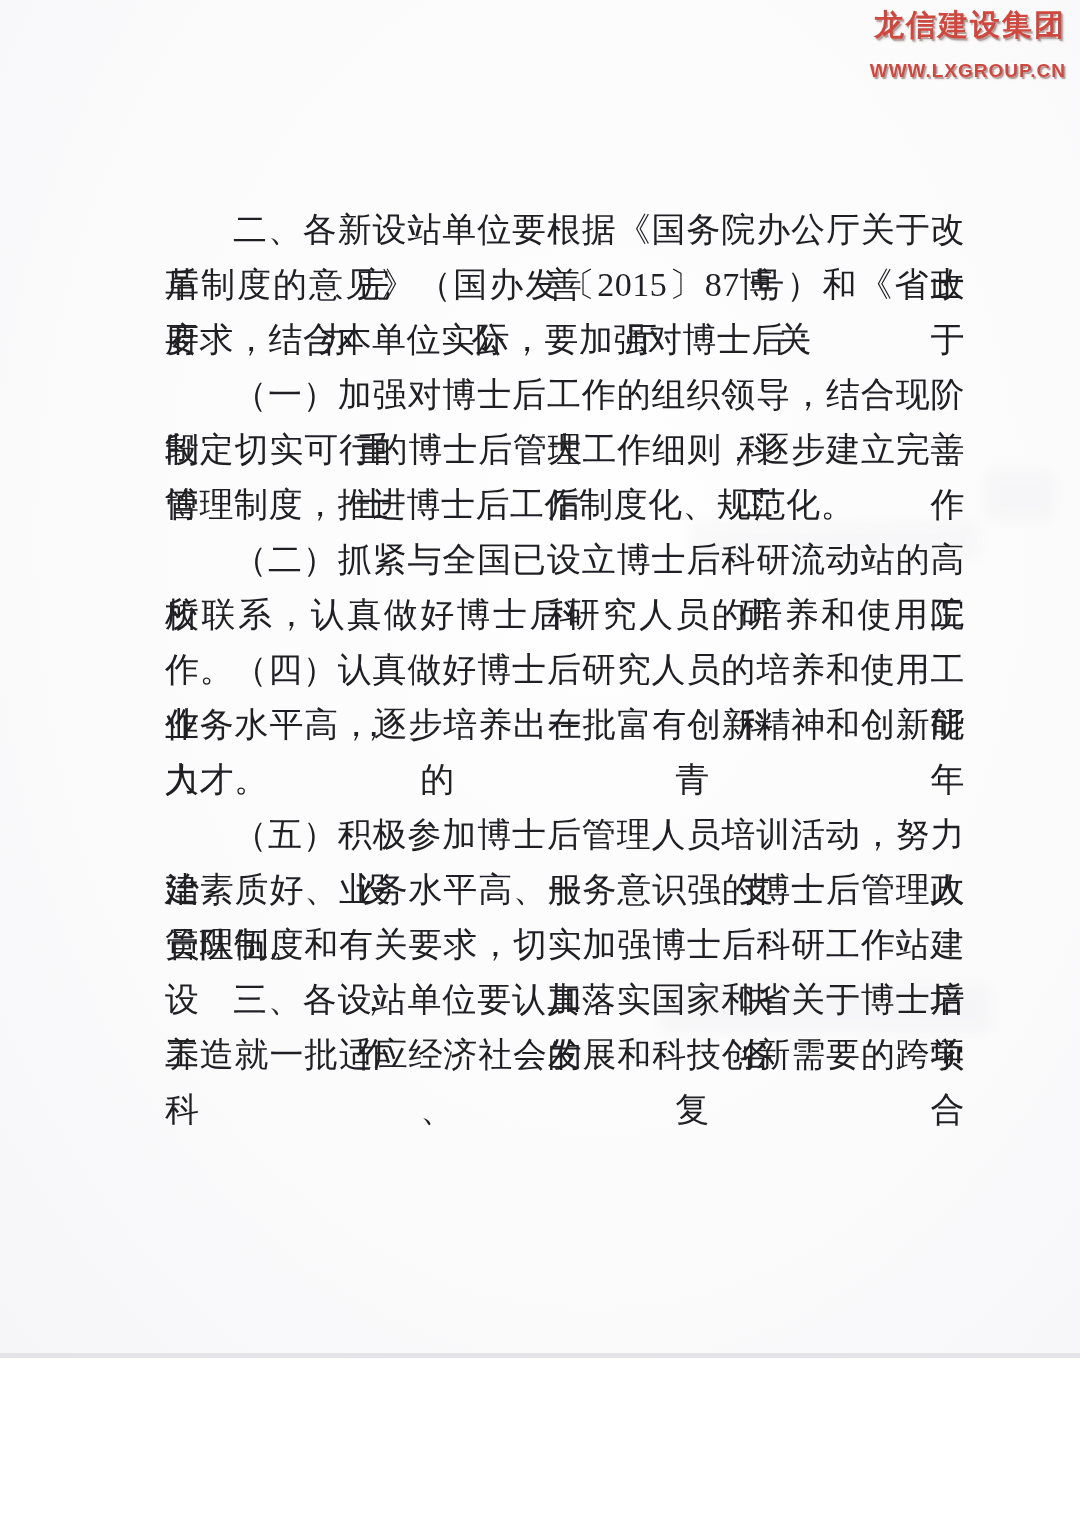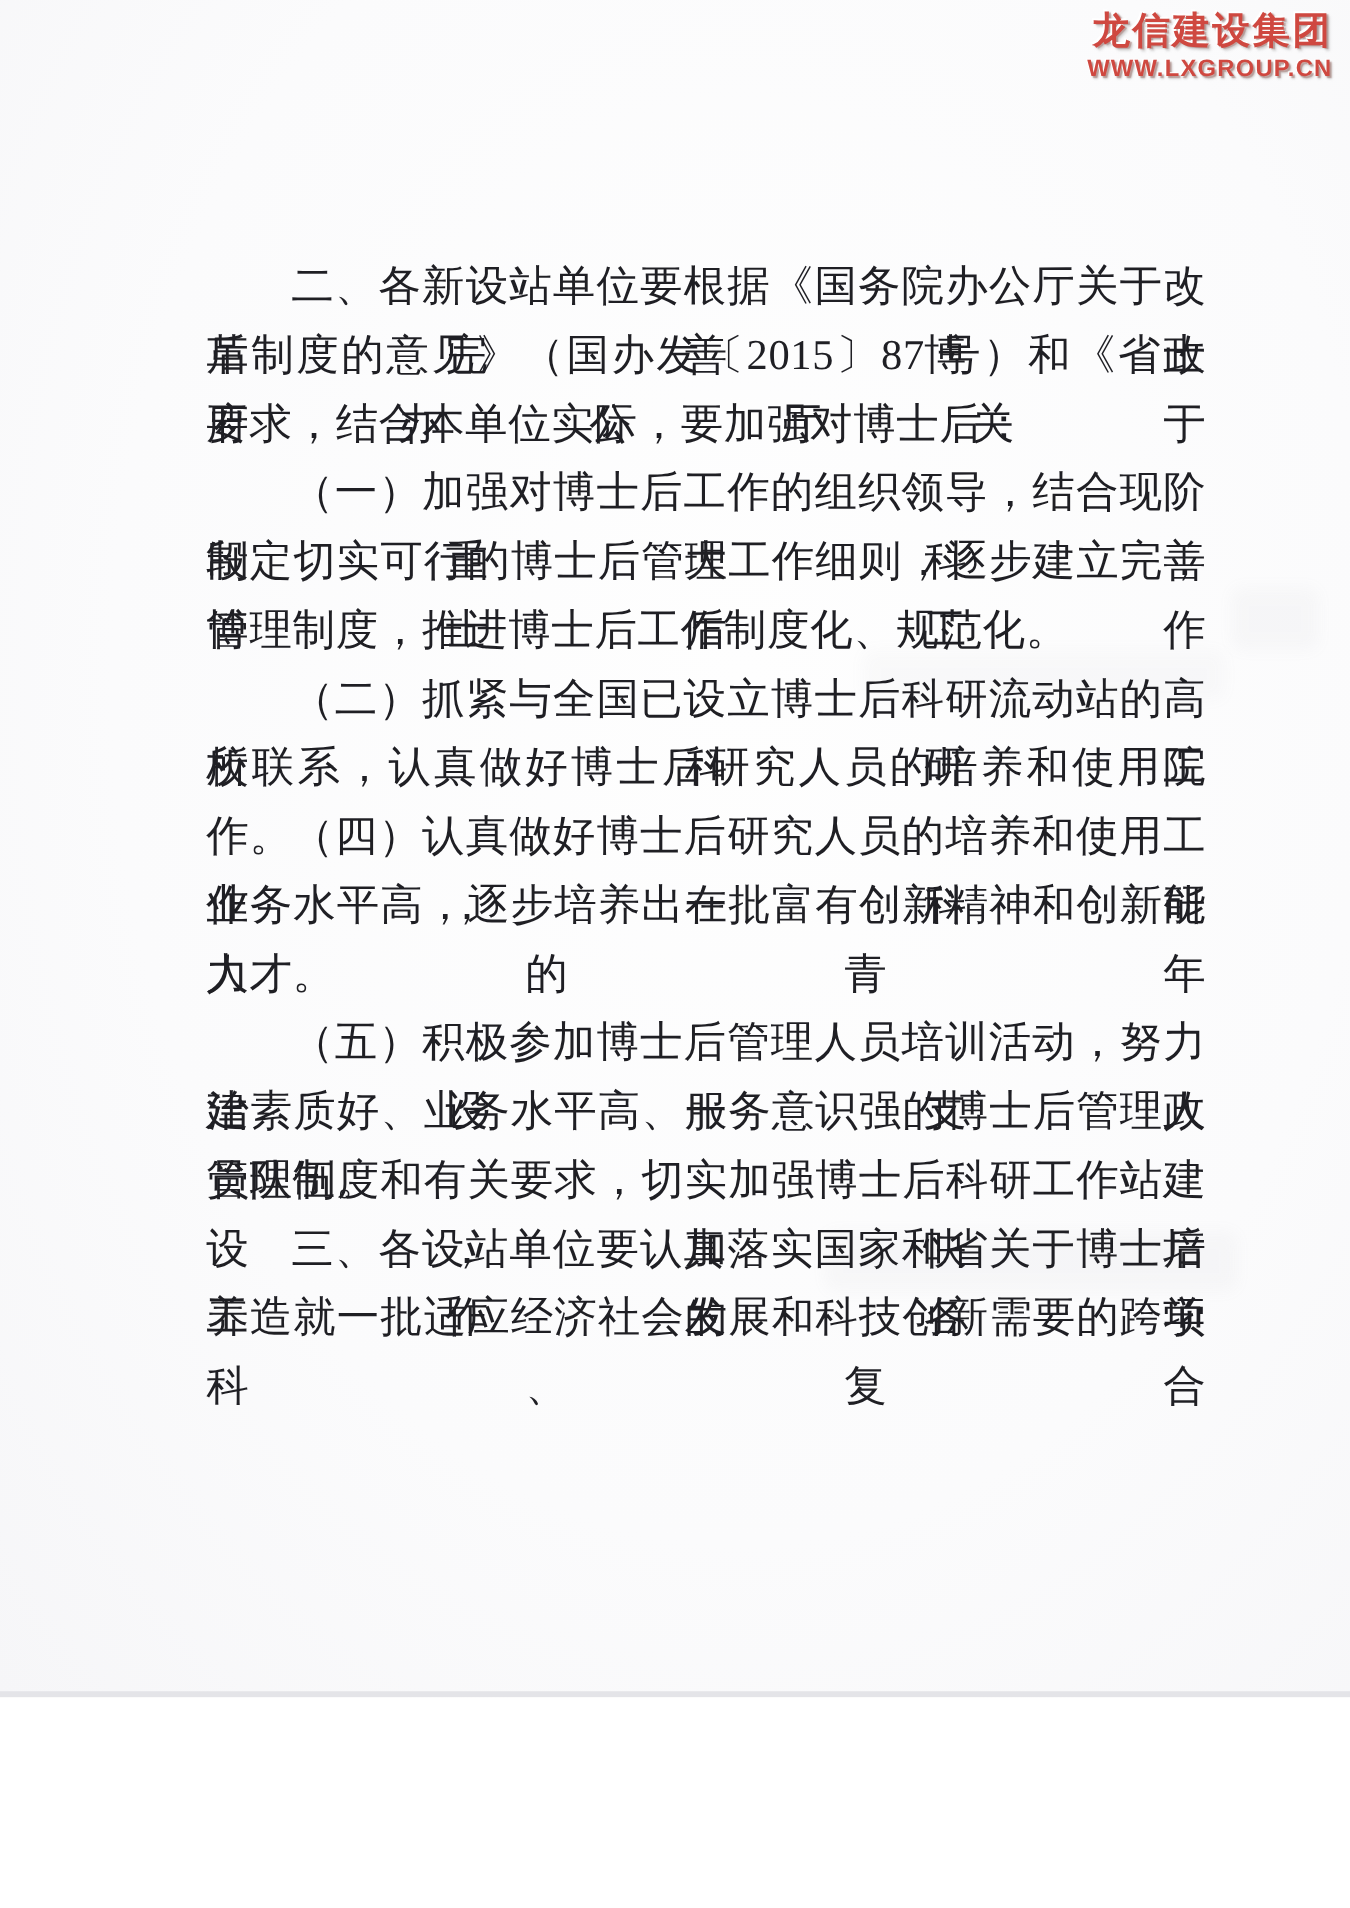--- a/index.html
+++ b/index.html
@@ -51,21 +51,21 @@
     font-size: 30px;
     font-weight: bold;
     letter-spacing: 2px;
     color: #cf4840;
     text-shadow:
       -1.5px -1.5px 0 rgba(255, 255, 255, 0.95),
       1.5px 1.5px 1px rgba(130, 70, 62, 0.45),
       2.5px 2.5px 2px rgba(150, 150, 150, 0.35);
   }
   .logo-url {
-    margin-top: 5px;
+    margin-top: 20px;
     font-size: 19px;
     font-weight: bold;
     letter-spacing: 1px;
     color: #cf4840;
     text-shadow:
       -1px -1px 0 rgba(255, 255, 255, 0.95),
       1.5px 1.5px 1px rgba(130, 70, 62, 0.45),
       2px 2px 2px rgba(150, 150, 150, 0.35);
   }
 

